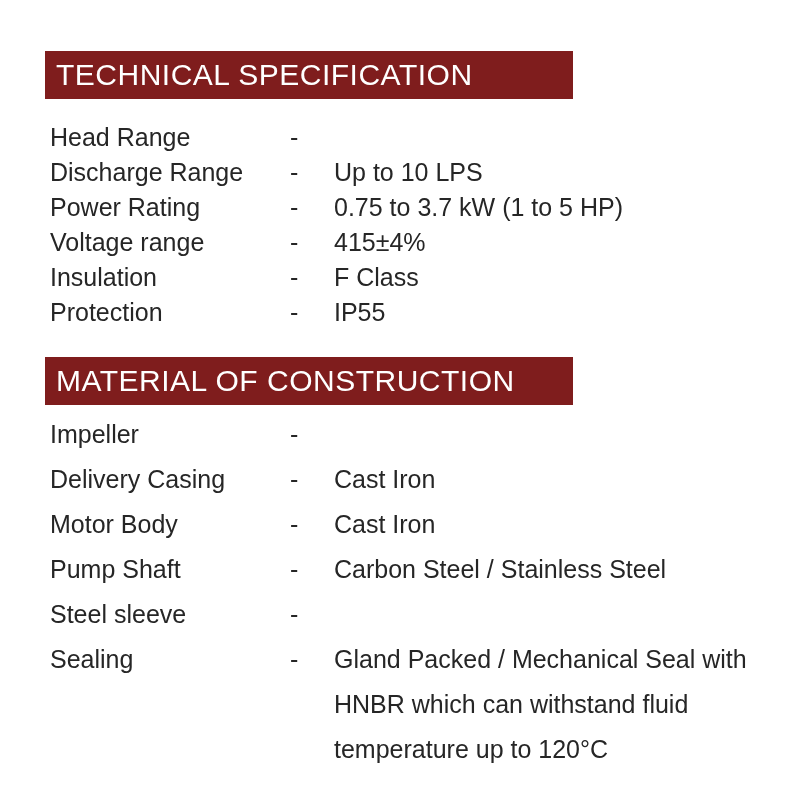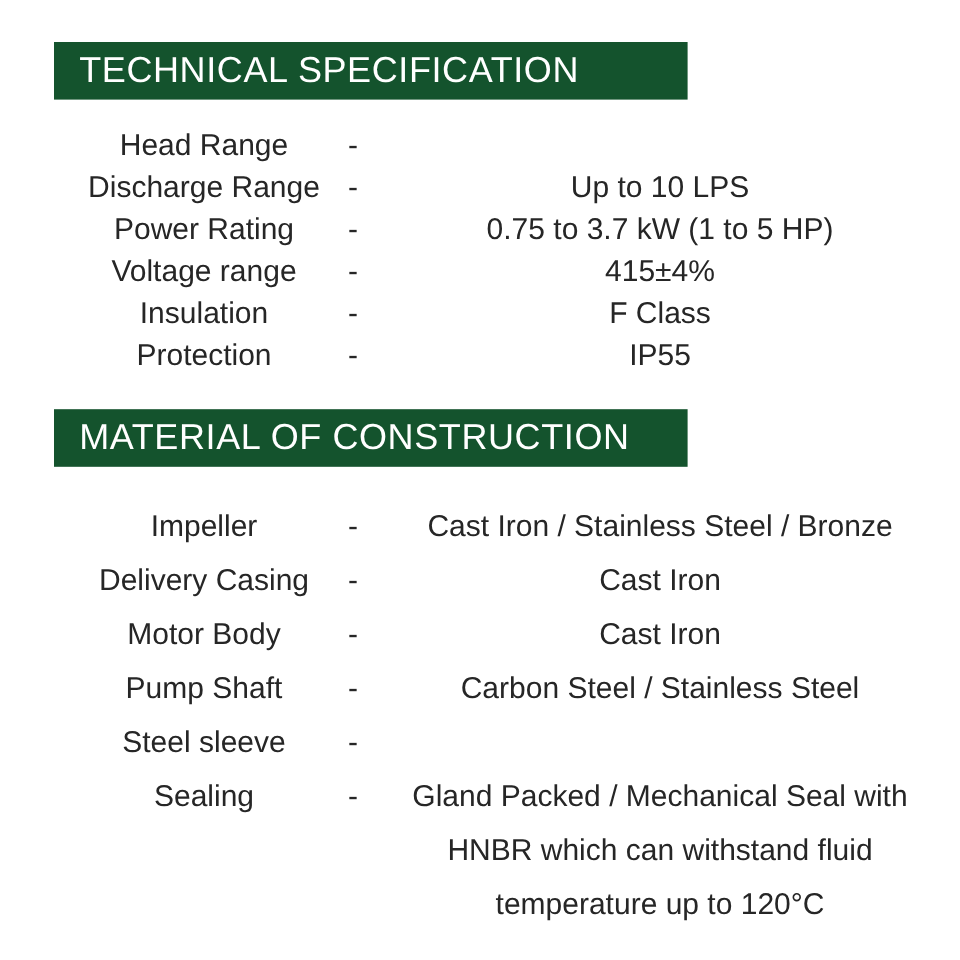--- a/index.html
+++ b/index.html
@@ -15,51 +15,52 @@
     background: #ffffff;
     overflow: hidden;
     color: #262626;
   }
   .content {
     padding: 35px 0 0 45px;
   }
   .section-bar {
     width: 528px;
     height: 48px;
-    background: #14532d;
+    background: #7f1d1d;
     display: flex;
     align-items: center;
     box-sizing: border-box;
-    padding-left: 21px;
+    padding-left: 11px;
+    margin-top: 16px;
   }
   .section-bar .bar-title {
     color: #ffffff;
     font-size: 30px;
     letter-spacing: 0.5px;
     white-space: nowrap;
   }
   .rows {
     padding-left: 5px;
   }
   .rows.spec {
     margin-top: 21px;
     margin-bottom: 27px;
   }
   .rows.material {
-    margin-top: 28px;
+    margin-top: 7px;
   }
   .row {
     display: grid;
     grid-template-columns: 240px 44px 432px;
     font-size: 25px;
     color: #262626;
   }
   .spec .row { line-height: 35px; }
   .material .row { line-height: 45px; }
-  .row .label, .row .sep, .row .value { white-space: normal; text-align: center; }
+  .row .label, .row .sep, .row .value { white-space: normal; }
   .row .sep { text-align: left; }
 </style>
 </head>
 <body>
 
 <div class="page">
   <div class="content">
 
     <div class="section-bar">
       <span class="bar-title">TECHNICAL SPECIFICATION</span>
@@ -98,21 +99,20 @@
     </div>
 
     <div class="section-bar">
       <span class="bar-title">MATERIAL OF CONSTRUCTION</span>
     </div>
 
     <div class="rows material">
       <div class="row">
         <span class="label">Impeller</span>
         <span class="sep">-</span>
-        <span class="value">Cast Iron / Stainless Steel / Bronze</span>
       </div>
       <div class="row">
         <span class="label">Delivery Casing</span>
         <span class="sep">-</span>
         <span class="value">Cast Iron</span>
       </div>
       <div class="row">
         <span class="label">Motor Body</span>
         <span class="sep">-</span>
         <span class="value">Cast Iron</span>

